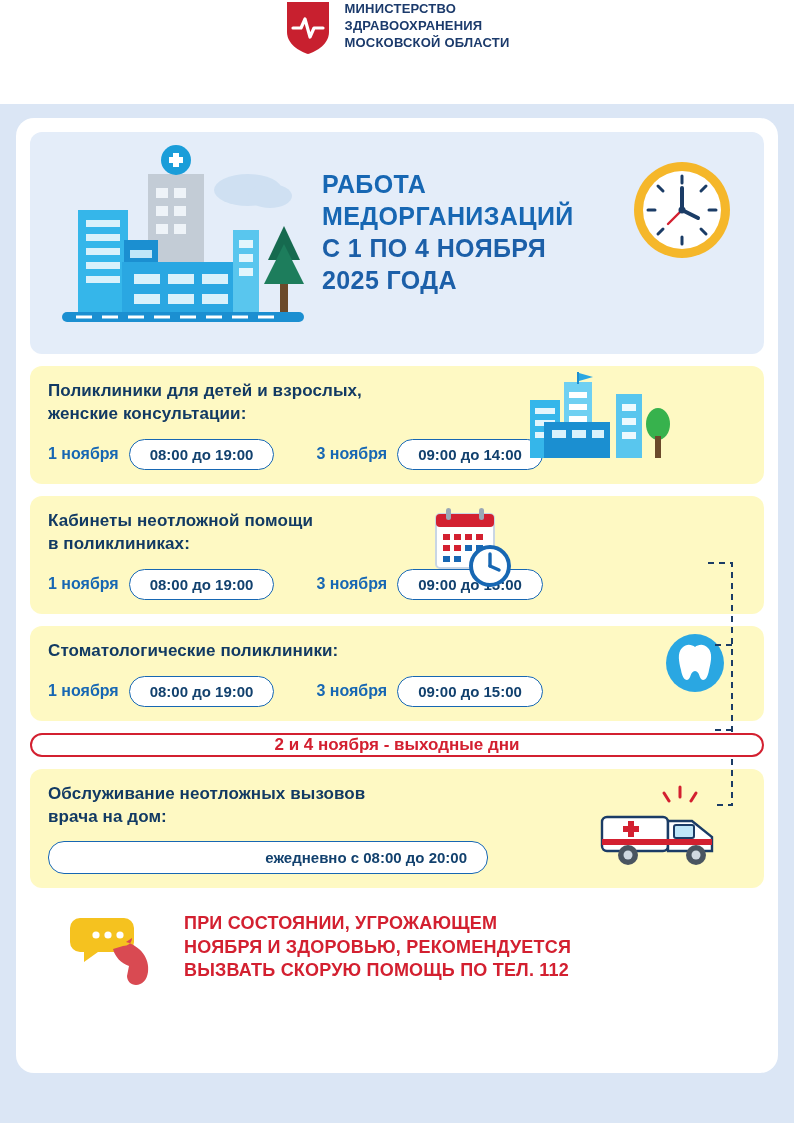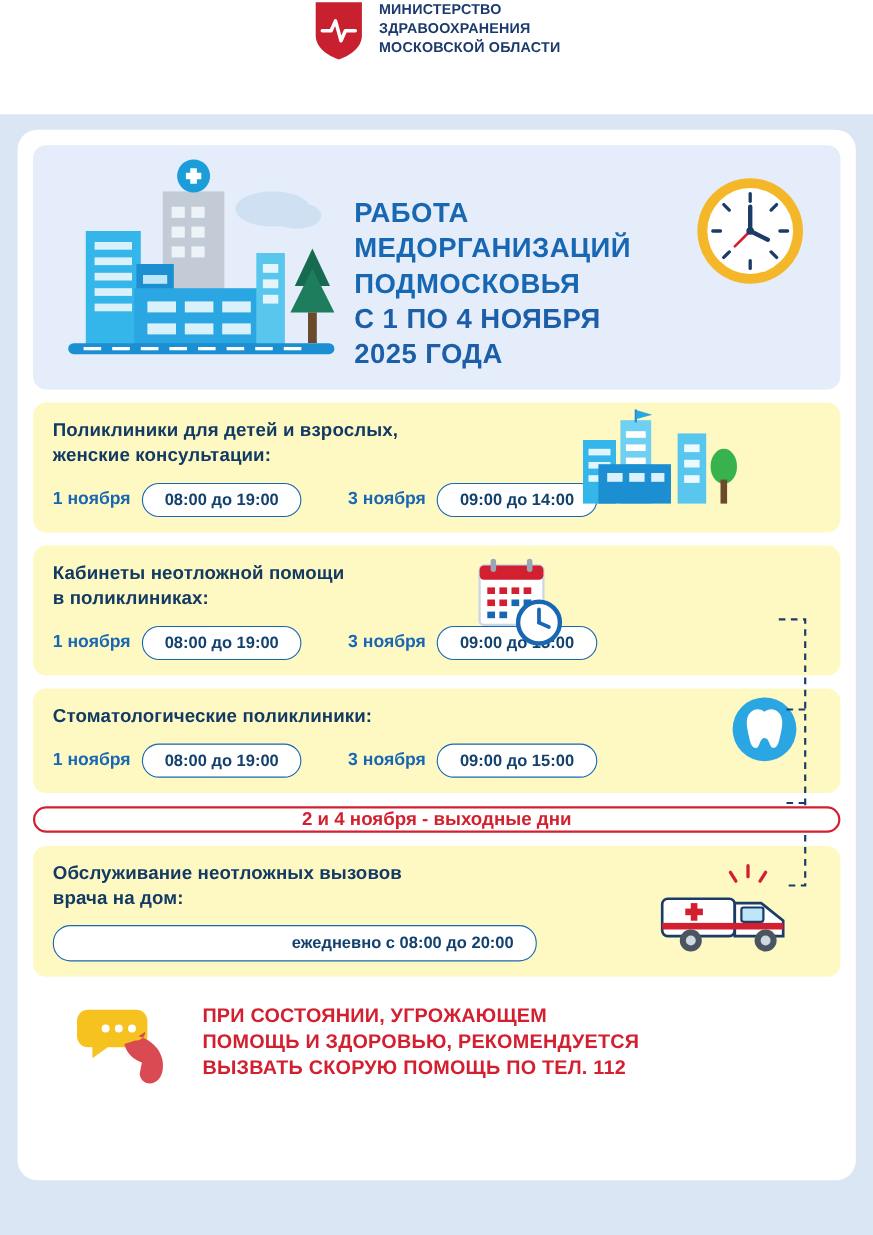--- a/index.html
+++ b/index.html
@@ -60,21 +60,21 @@
     background: #e4edf9;
     border-radius: 12px;
     height: 222px;
     position: relative;
     overflow: hidden;
     flex: none;
   }
   .title-text {
     position: absolute;
     left: 292px;
-    top: 46px;
+    top: 36px;
     color: #1767b3;
     font-size: 25px;
     font-weight: bold;
     line-height: 1.28;
     letter-spacing: 0.4px;
   }
   .title-text .l4, .title-text .l5 { color: #1c5fa8; }
 
   .city {
     position: absolute;
@@ -252,21 +252,20 @@
           <line x1="132" y1="173" x2="148" y2="173"></line>
           <line x1="158" y1="173" x2="174" y2="173"></line>
           <line x1="184" y1="173" x2="200" y2="173"></line>
           <line x1="210" y1="173" x2="226" y2="173"></line>
         </g>
       </svg>
 
       <div class="title-text">
         <div class="l1">РАБОТА</div>
         <div class="l2">МЕДОРГАНИЗАЦИЙ</div>
-        <div class="l3">ПОДМОСКОВЬЯ</div>
         <div class="l4">С 1 ПО 4 НОЯБРЯ</div>
         <div class="l5">2025 ГОДА</div>
       </div>
 
       <svg class="clock" viewBox="0 0 104 104">
         <circle cx="52" cy="52" r="48" fill="#f5b72a"></circle>
         <circle cx="52" cy="52" r="39" fill="#ffffff"></circle>
         <g stroke="#1b3c66" stroke-width="3" stroke-linecap="round">
           <line x1="52" y1="18" x2="52" y2="25"></line>
           <line x1="52" y1="79" x2="52" y2="86"></line>
@@ -414,21 +413,21 @@
         <path d="M10 10 h44 a10 10 0 0 1 10 10 v14 a10 10 0 0 1 -10 10 h-26 l-14 10 v-10 h-4
                  a10 10 0 0 1 -10 -10 v-14 a10 10 0 0 1 10 -10 z" fill="#f5c21f"></path>
         <circle cx="26" cy="27" r="3.6" fill="#ffffff"></circle>
         <circle cx="38" cy="27" r="3.6" fill="#ffffff"></circle>
         <circle cx="50" cy="27" r="3.6" fill="#ffffff"></circle>
         <path d="M56 34 c14 4 24 16 22 30 c-1 8 -6 13 -12 13 c-5 0 -9 -4 -9 -9 l2 -10
                  c-8 -3 -14 -9 -16 -17 l10 -3 c5 0 9 -3 9 -8 z" fill="#d94a52"></path>
       </svg>
       <div class="emerg-text">
         <div>ПРИ СОСТОЯНИИ,  УГРОЖАЮЩЕМ</div>
-        <div>ПОМОЩЬ И ЗДОРОВЬЮ, РЕКОМЕНДУЕТСЯ</div>
+        <div>НОЯБРЯ И ЗДОРОВЬЮ, РЕКОМЕНДУЕТСЯ</div>
         <div>ВЫЗВАТЬ СКОРУЮ ПОМОЩЬ ПО ТЕЛ. 112</div>
       </div>
     </div>
 
   </div>
 </div>
 <div class="footerstrip"></div>
 
 <svg style="position:absolute; left:706px; top:555px; width:44px; height:270px; pointer-events:none;" viewBox="0 0 44 270">
   <path d="M2 8 H26 V250 H6" fill="none" stroke="#1b3c66" stroke-width="2" stroke-dasharray="6 5"></path>

